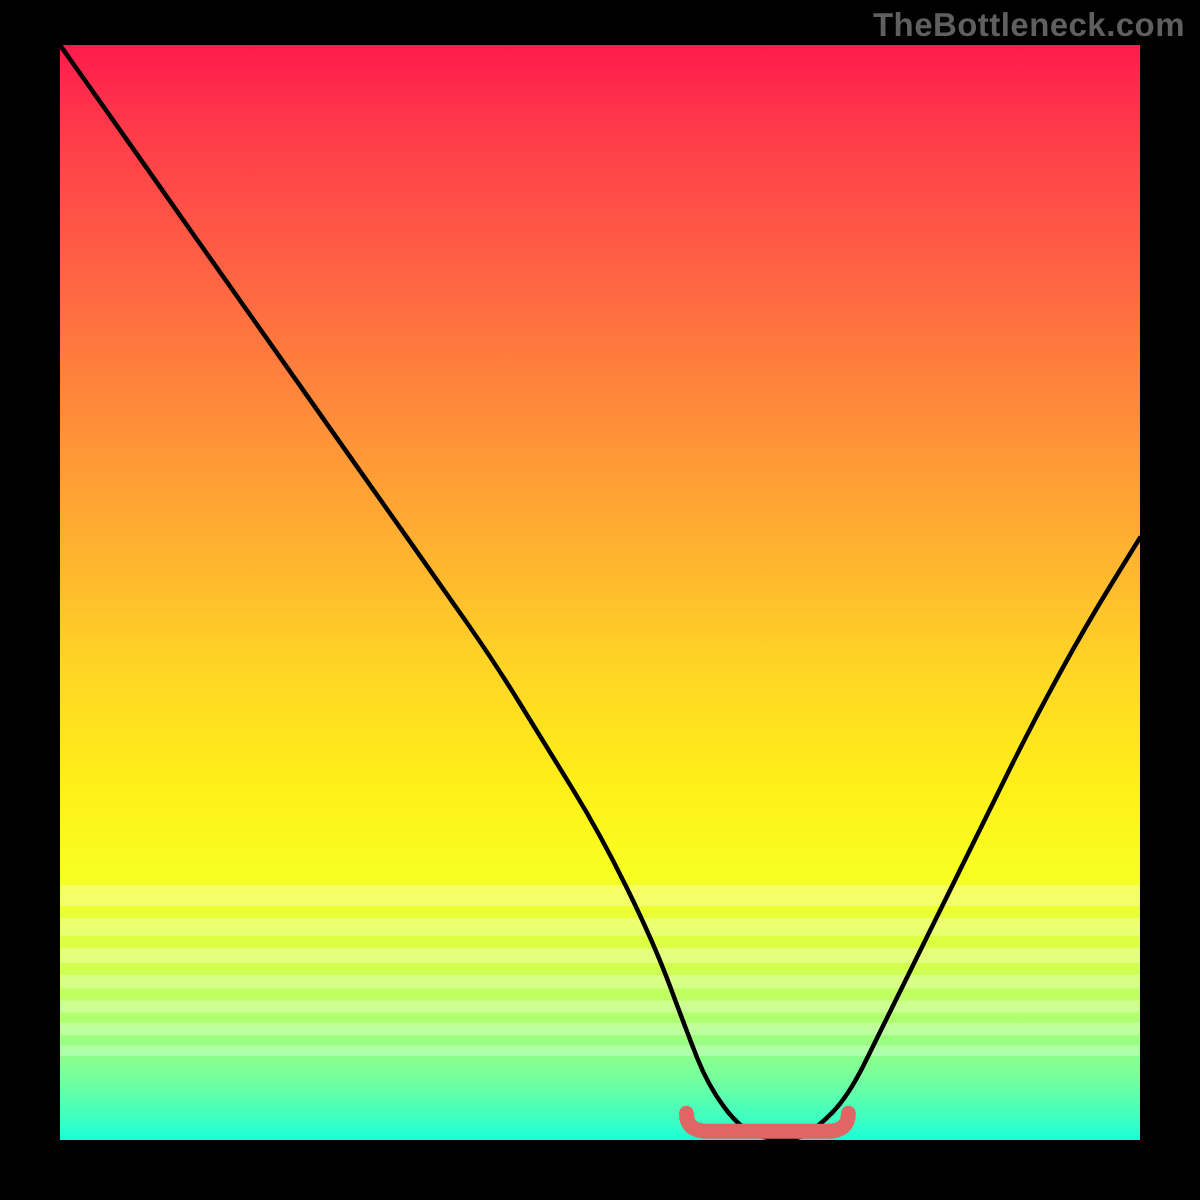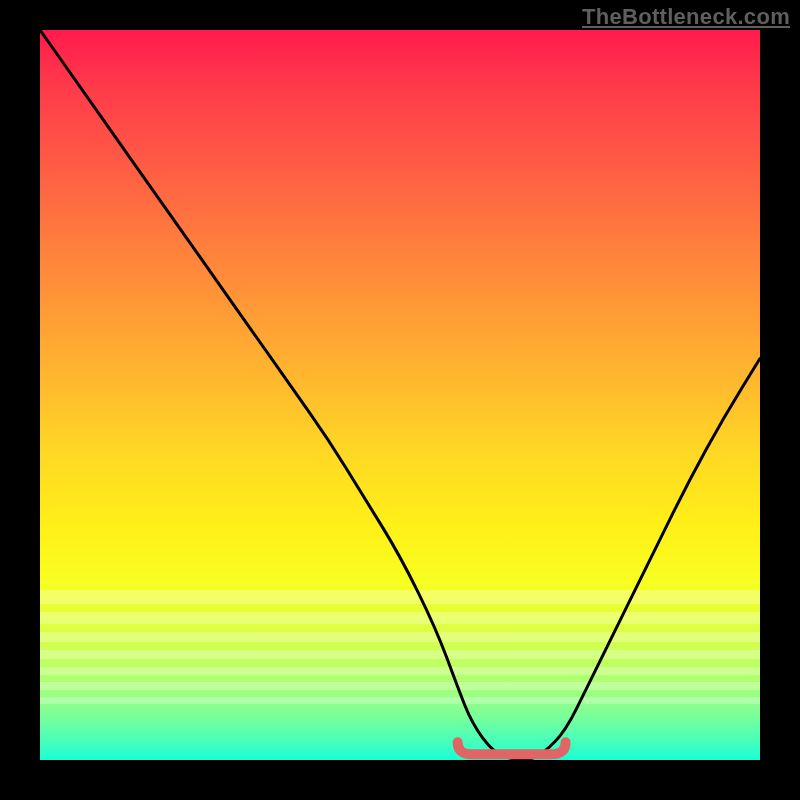--- a/index.html
+++ b/index.html
@@ -19,21 +19,20 @@
   }
   .watermark {
     position: absolute;
     top: 4px;
     right: 10px;
     color: #5f5f5f;
     font-size: 22px;
     font-weight: 600;
     letter-spacing: 0.3px;
     user-select: none;
-    text-decoration: underline;
   }
   .plot {
     position: absolute;
     left: 40px;
     top: 30px;
     width: 720px;
     height: 730px;
     background: linear-gradient(
       to bottom,
       #ff1b4d 0%,

